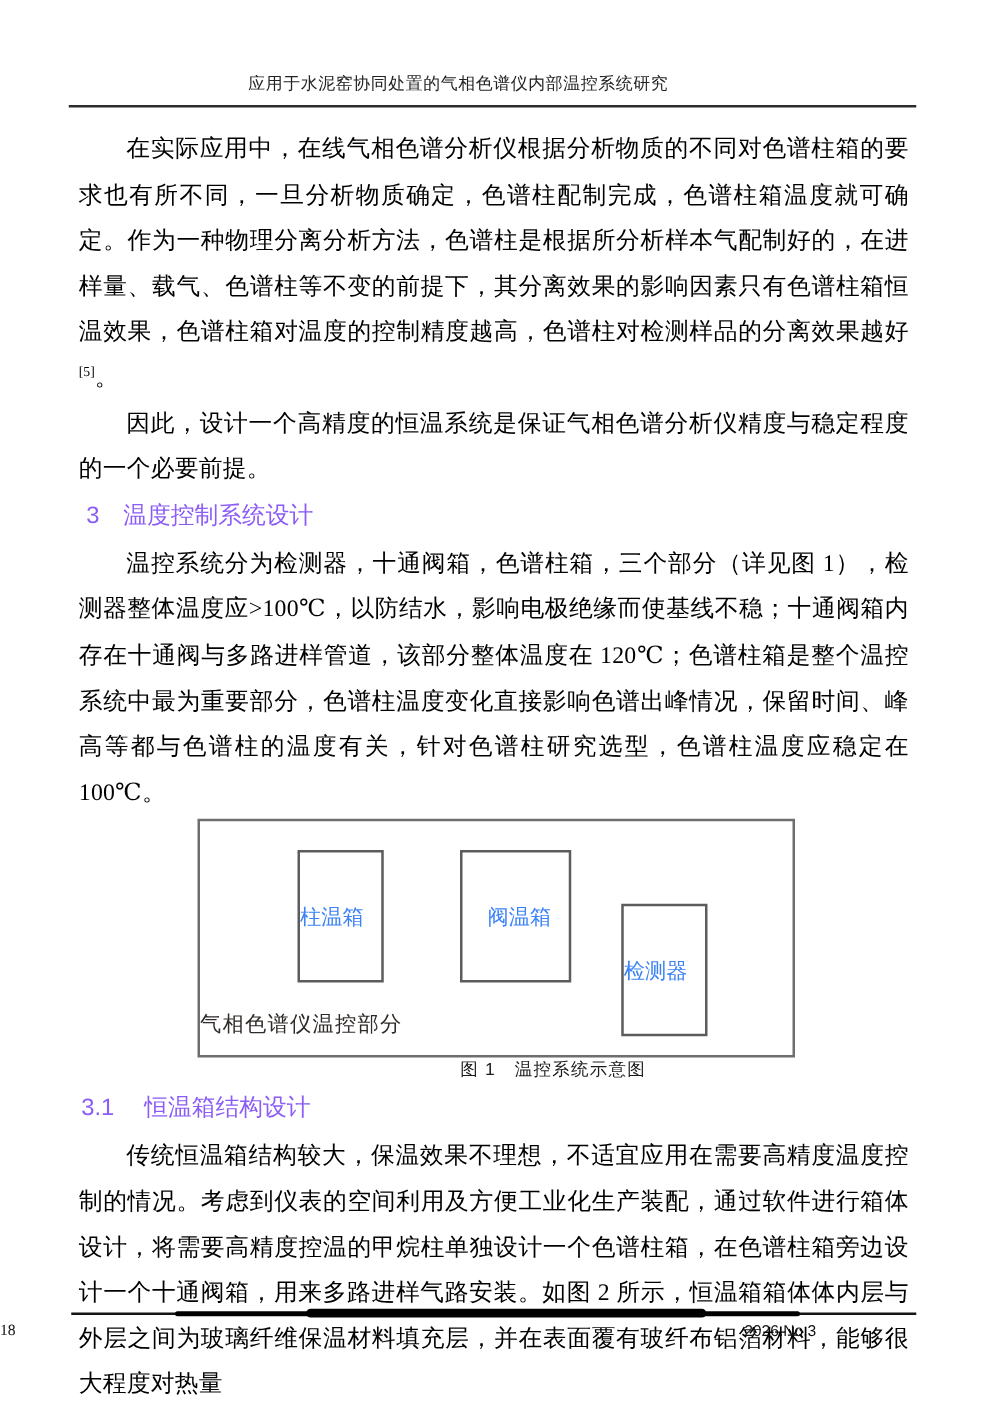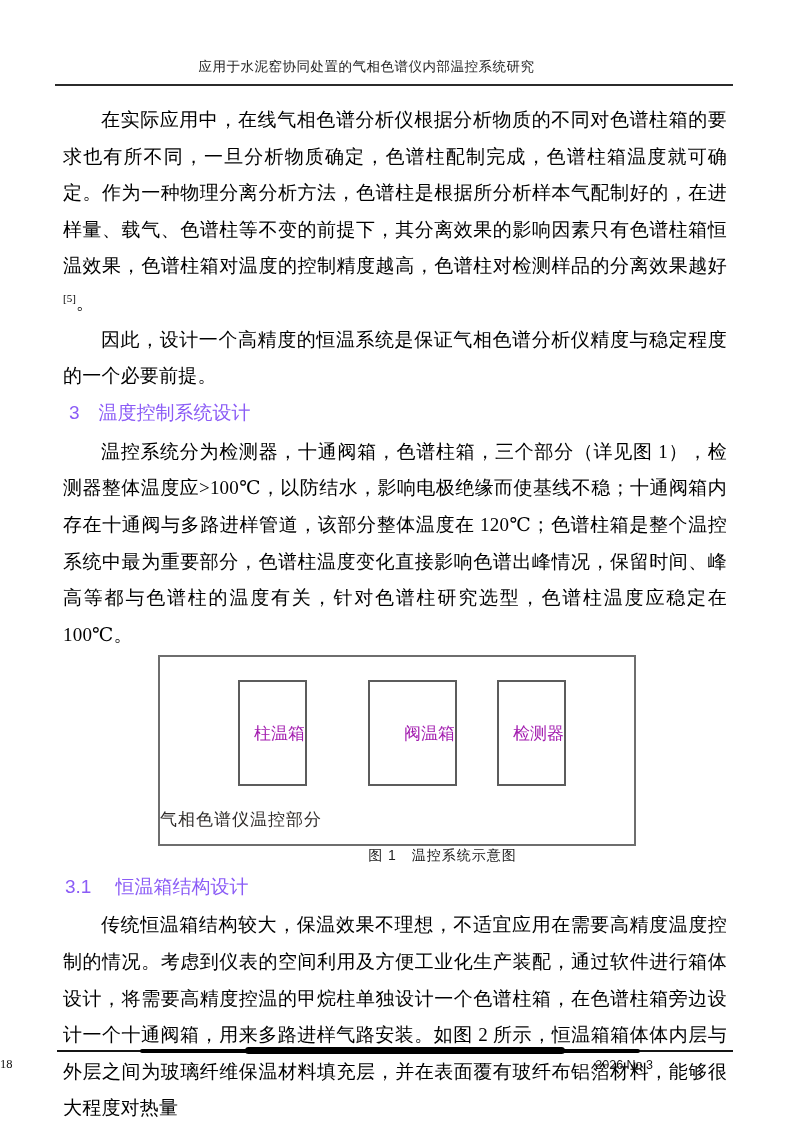--- a/index.html
+++ b/index.html
@@ -32,26 +32,26 @@
   .sec-heading .sec-num{margin-right:19px;}
   .sec-heading.sub{margin:9px 0 0 2px;}
   .sec-heading.sub .sec-num{margin-right:24px;}
   
   .figure-wrap{margin:2px 0 0 95px;}
   .fig-outer{
     position:relative;width:474px;height:187px;border:2px solid #6e6e6e;background:#fff;
   }
   .fig-box{
     position:absolute;top:23px;width:65px;height:102px;border:2px solid #5c5c5c;
-    display:flex;align-items:center;justify-content:flex-end;
-    font-size:17px;color:#a21caf;background:#fff;
+    display:flex;align-items:center;justify-content:flex-start;
+    font-size:17px;color:#3b82f6;background:#fff;
   }
   .fig-box.b1{left:78px;}
   .fig-box.b2{left:208px;padding-left:20px;}
-  .fig-box.b3{left:337px;}
+  .fig-box.b3{left:337px;margin-top:43px;}
   .fig-system-label{
     position:absolute;left:0;right:0;bottom:13px;
     font-size:17px;color:#2e2a28;letter-spacing:1px;
   }
   .fig-caption{
     text-align:center;
     font-family:"Liberation Sans","DejaVu Sans",sans-serif;
     font-size:14px;line-height:18px;color:#1a1a1a;letter-spacing:1px;
   }
   .p4{margin-top:7px;}

